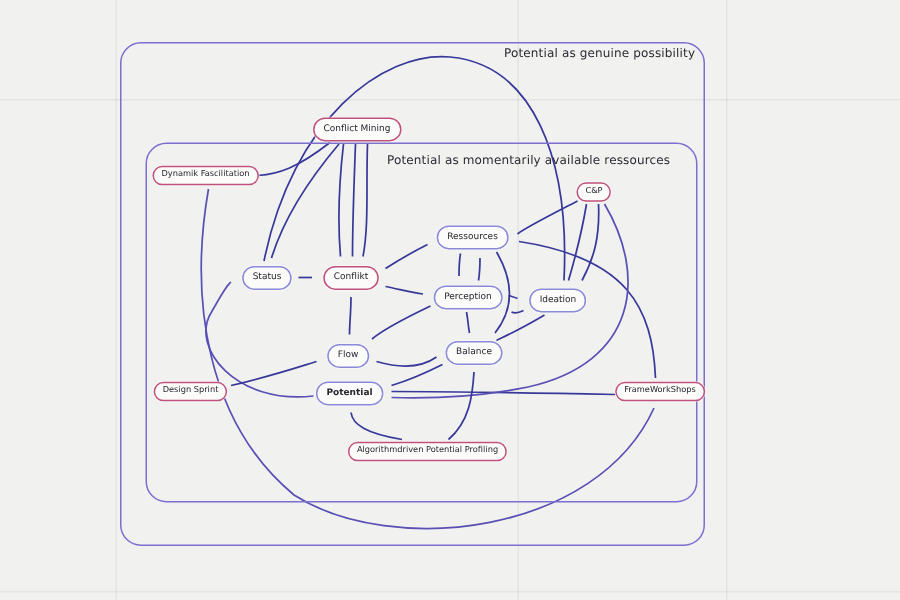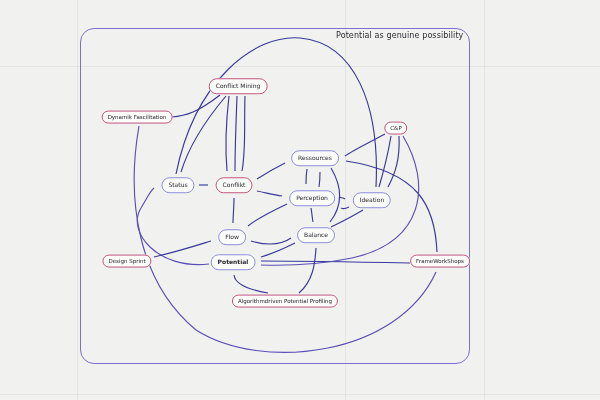--- a/index.html
+++ b/index.html
@@ -95,20 +95,23 @@
         <path d="M251,241 C272,247 284,243 291,238" stroke="#38389b" marker-end="url(#arrow-dark)"></path>
         <path d="M331,168 C344,190 341,208 330,222" stroke="#38389b" marker-end="url(#arrow-dark)"></path>
         <path d="M287,204 C266,214 254,221 248,226" stroke="#38389b" marker-end="url(#arrow-dark)"></path>
       </g>
   </svg>
 
   <div class="group-box" id="outer-box" style="left: 80px; top: 28px; width: 388px; height: 334px; border-color: rgb(123, 111, 208);">
     <span class="group-label" id="outer-label" style="left: 255px; top: 2px;">Potential as genuine possibility</span>
   </div>
 
+  <div class="group-box" id="inner-box" style="left: 97px; top: 95px; width: 366px; height: 238px; border-color: rgb(123, 111, 208);">
+    <span class="group-label" id="inner-label" style="left: 160px; top: 6px;">Potential as momentarily available ressources</span>
+  </div>
 
   <div id="nodes-layer">
       <div class="node pink" style="left: 238px; top: 86px;">Conflict Mining</div>
       <div class="node pink small" style="left: 137px; top: 117px;">Dynamik Fascilitation</div>
       <div class="node pink small" style="left: 396px; top: 128px;">C&amp;P</div>
       <div class="node blue" style="left: 178px; top: 185px;">Status</div>
       <div class="node pink" style="left: 234px; top: 185px;">Conflikt</div>
       <div class="node blue" style="left: 315px; top: 158px;">Ressources</div>
       <div class="node blue" style="left: 312px; top: 198px;">Perception</div>
       <div class="node blue" style="left: 372px; top: 200px;">Ideation</div>

